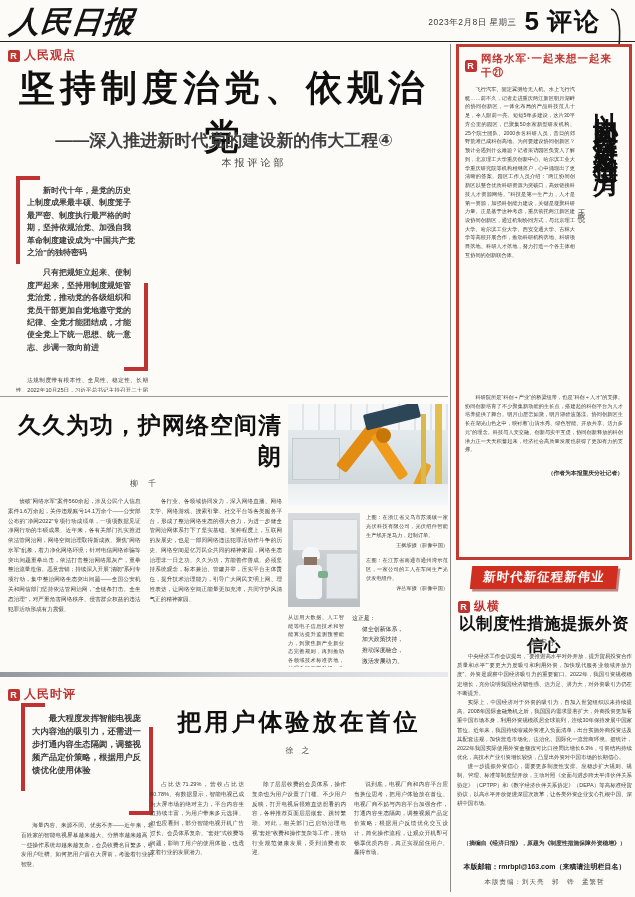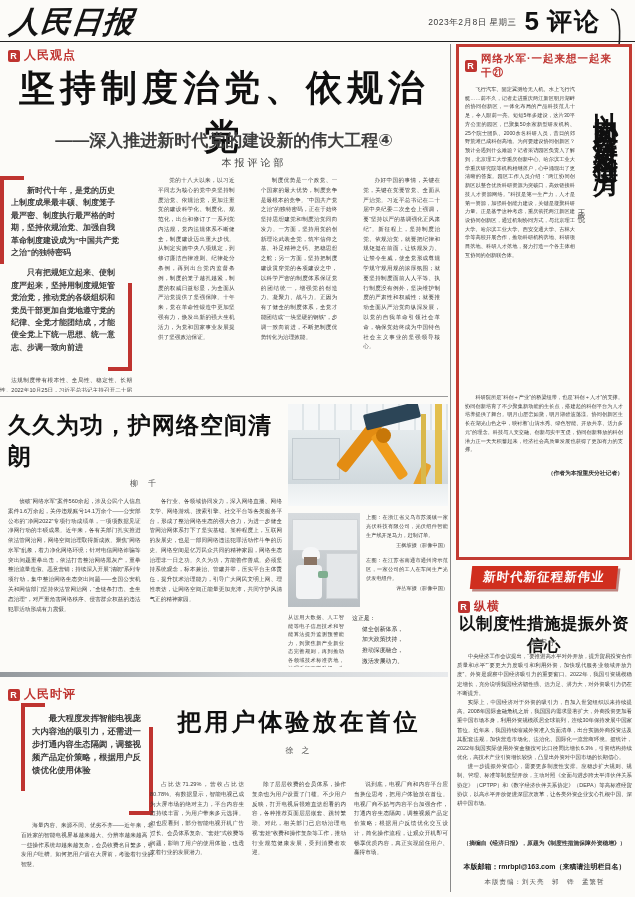--- a/index.html
+++ b/index.html
@@ -29,27 +29,27 @@
   .quote-box .qinner{padding:9px 11px;}
   .quote-box p{margin:0 0 8px 0;text-indent:2em;}
   .vrule{position:absolute;left:450px;top:44px;width:1px;height:848px;background:#8a8a8a;}
   .hdivide{position:absolute;left:0;top:396px;width:448px;border-top:1px solid #9a9a9a;}
   
   .ed-label{position:absolute;left:8px;top:47px;}
   .ed-title{position:absolute;left:0;top:64px;width:448px;text-align:center;font-size:36px;font-weight:900;
     letter-spacing:5px;color:#101010;}
   .ed-sub{position:absolute;left:0;top:129px;width:448px;text-align:center;font-size:17px;font-weight:bold;color:#404040;}
   .ed-byline{position:absolute;left:10px;top:156px;width:448px;text-align:center;font-size:10px;color:#444;letter-spacing:3px;margin-left:20px;}
-  .ed-body{position:absolute;left:0;top:176px;width:440px;height:216px;display:flex;gap:26px;overflow:hidden;}
+  .ed-body{position:absolute;left:16px;top:176px;width:440px;height:216px;display:flex;gap:26px;overflow:hidden;flex-direction:column;}
   .ed-col1{width:132px;flex:0 0 auto;}
   .ed-quote{font-size:8px;line-height:1.55;min-height:168px;}
   .ed-colrest{flex:1;}
   
   .net-left{position:absolute;left:8px;top:406px;width:274px;}
-  .net-title{text-align:left;font-size:23px;font-weight:900;letter-spacing:1px;color:#101010;margin:4px 0 6px 0;}
+  .net-title{text-align:right;font-size:23px;font-weight:900;letter-spacing:1px;color:#101010;margin:4px 0 6px 0;}
   .net-byline{text-align:center;font-size:8px;color:#555;letter-spacing:4px;margin-bottom:8px;}
   .net-cols{display:flex;gap:9px;height:196px;overflow:hidden;}
   .net-col{flex:1;}
   .net-right{position:absolute;left:288px;top:404px;width:160px;}
   .photo-main{width:160px;height:102px;position:relative;overflow:hidden;
     background:linear-gradient(180deg,#eef2f3 0%,#dde4e7 45%,#c8d1d6 100%);}
   .pm-ceiling{position:absolute;left:0;top:0;width:100%;height:26px;
     background:repeating-linear-gradient(90deg,#f4f6f7 0 14px,#dfe5e8 14px 16px);}
   .pm-arm1{position:absolute;left:66px;top:8px;width:13px;height:64px;background:#e38c12;transform:rotate(38deg);border-radius:3px;}
   .pm-arm2{position:absolute;left:96px;top:26px;width:11px;height:52px;background:#ef9c1c;transform:rotate(-34deg);border-radius:3px;}

